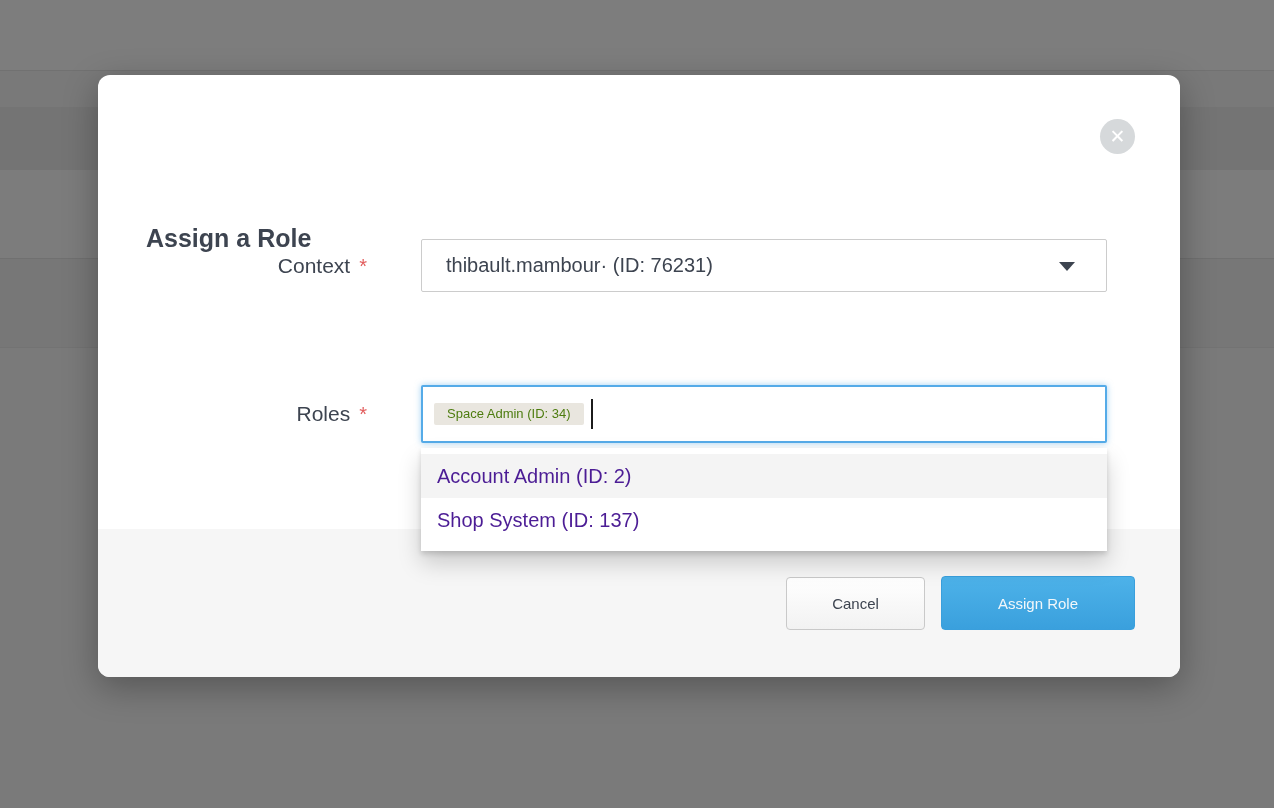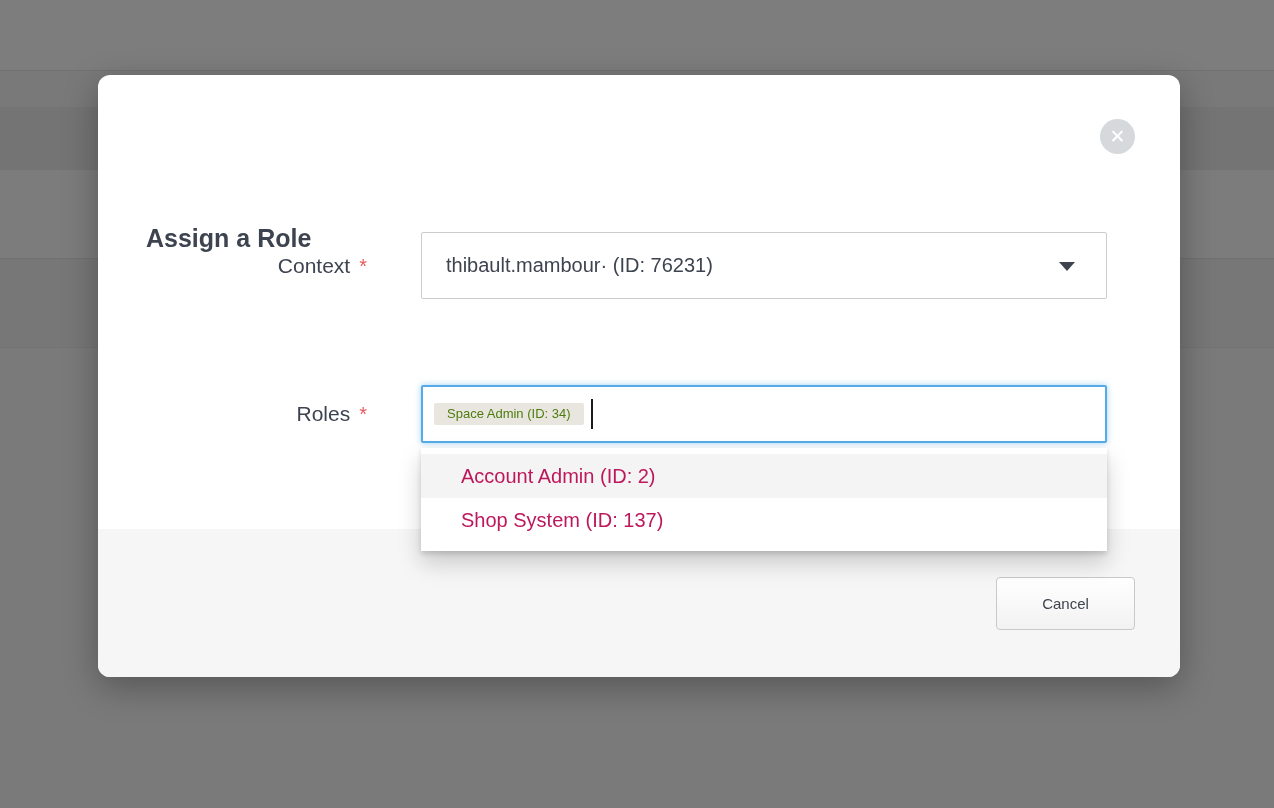--- a/index.html
+++ b/index.html
@@ -69,21 +69,21 @@
     text-align: right;
     font-size: 21px;
     color: #3d4450;
     white-space: nowrap;
   }
   .req { color: #e25d5d; margin-left: 9px; font-size: 20px; }
 
   .select-box {
     position: relative;
     margin-left: 54px;
-    width: 686px; height: 67px;
+    width: 686px; height: 53px;
     box-sizing: border-box;
     border: 1px solid #cccccc;
     border-radius: 2px;
     background: #ffffff;
     display: flex; align-items: center;
     padding-left: 24px;
     font-size: 20px;
     color: #3d4450;
     cursor: pointer;
   }
@@ -131,23 +131,23 @@
     width: 686px;
     box-sizing: border-box;
     background: #ffffff;
     padding: 6px 0 9px 0;
     box-shadow: 0 3px 5px rgba(0,0,0,0.14), 0 12px 22px rgba(0,0,0,0.18);
     z-index: 30;
   }
   .dd-option {
     height: 44px;
     line-height: 44px;
-    padding-left: 40px;
+    padding-left: 16px;
     font-size: 20px;
-    color: #be185d;
+    color: #4c1d95;
     cursor: pointer;
     white-space: nowrap;
   }
   .dd-option.active { background: #f4f4f4; }
 
   .modal-footer {
     position: absolute;
     left: 0; bottom: 0;
     width: 100%; height: 148px;
     background: #f6f6f6;
@@ -213,15 +213,16 @@
     </div>
   </div>
 
   <div class="dropdown-panel">
     <div class="dd-option active">Account Admin (ID: 2)</div>
     <div class="dd-option">Shop System (ID: 137)</div>
   </div>
 
   <div class="modal-footer">
     <div class="btn btn-cancel">Cancel</div>
+    <div class="btn btn-primary">Assign Role</div>
   </div>
 
 </div>
 
 </body></html>

